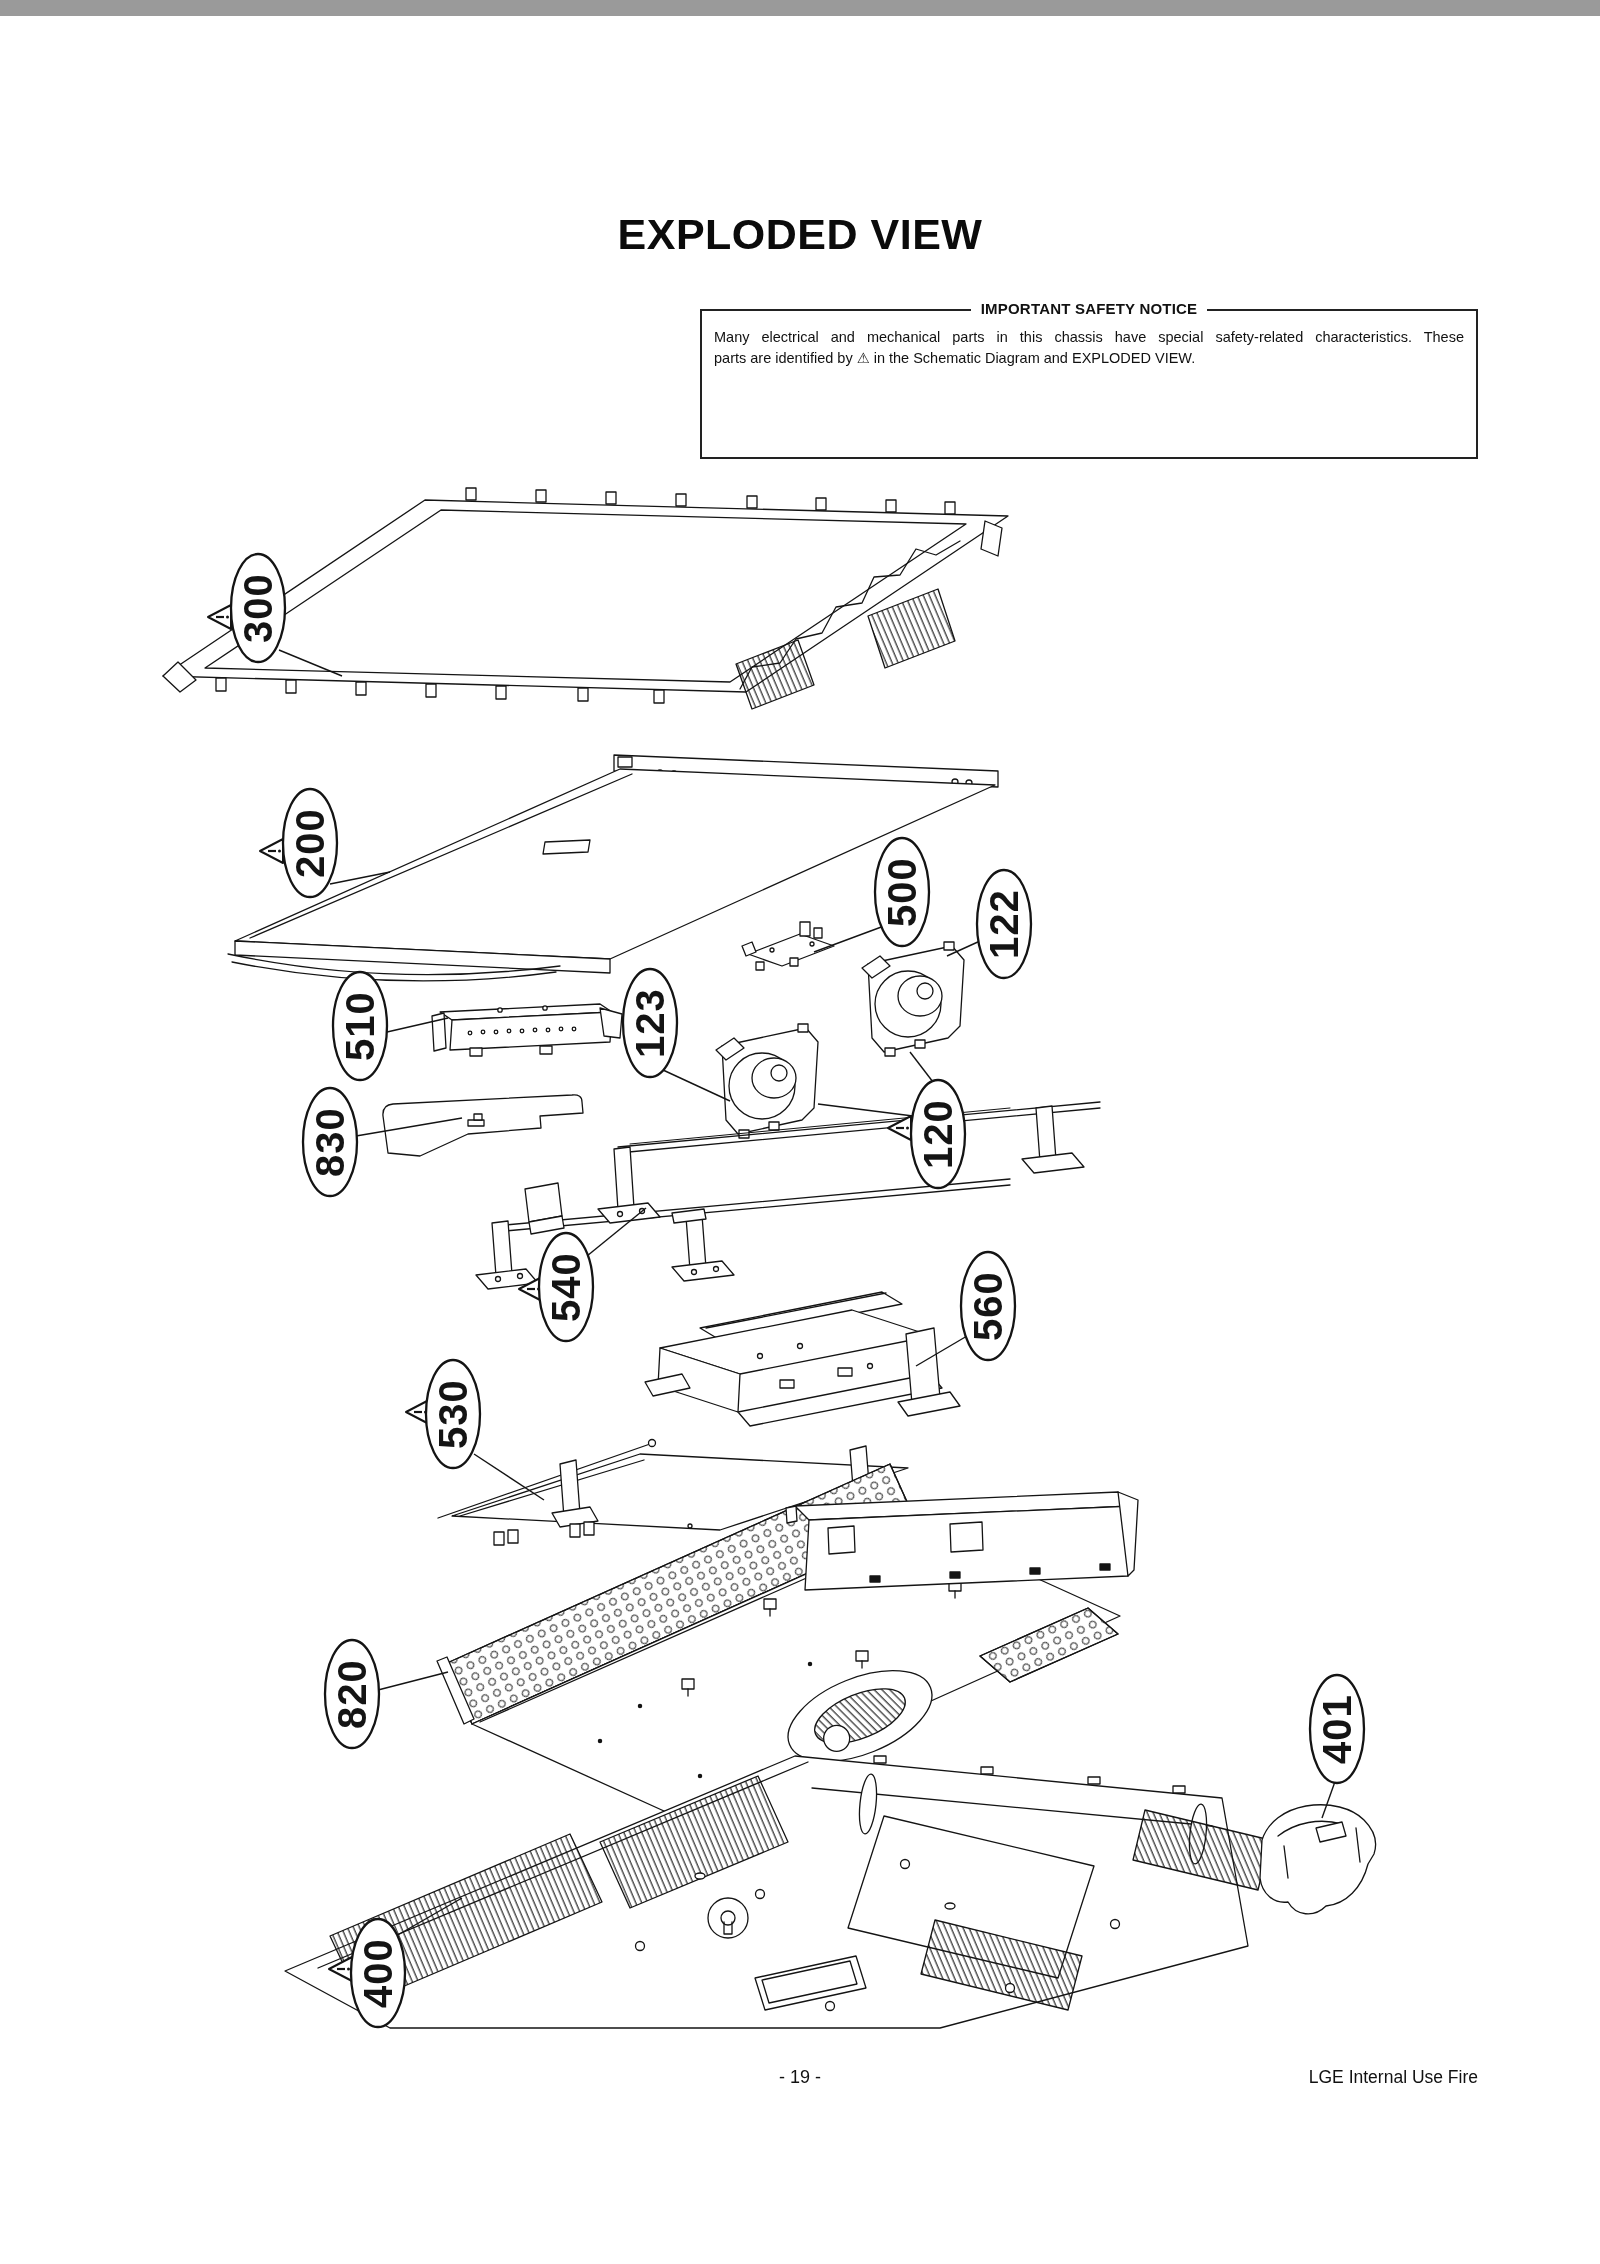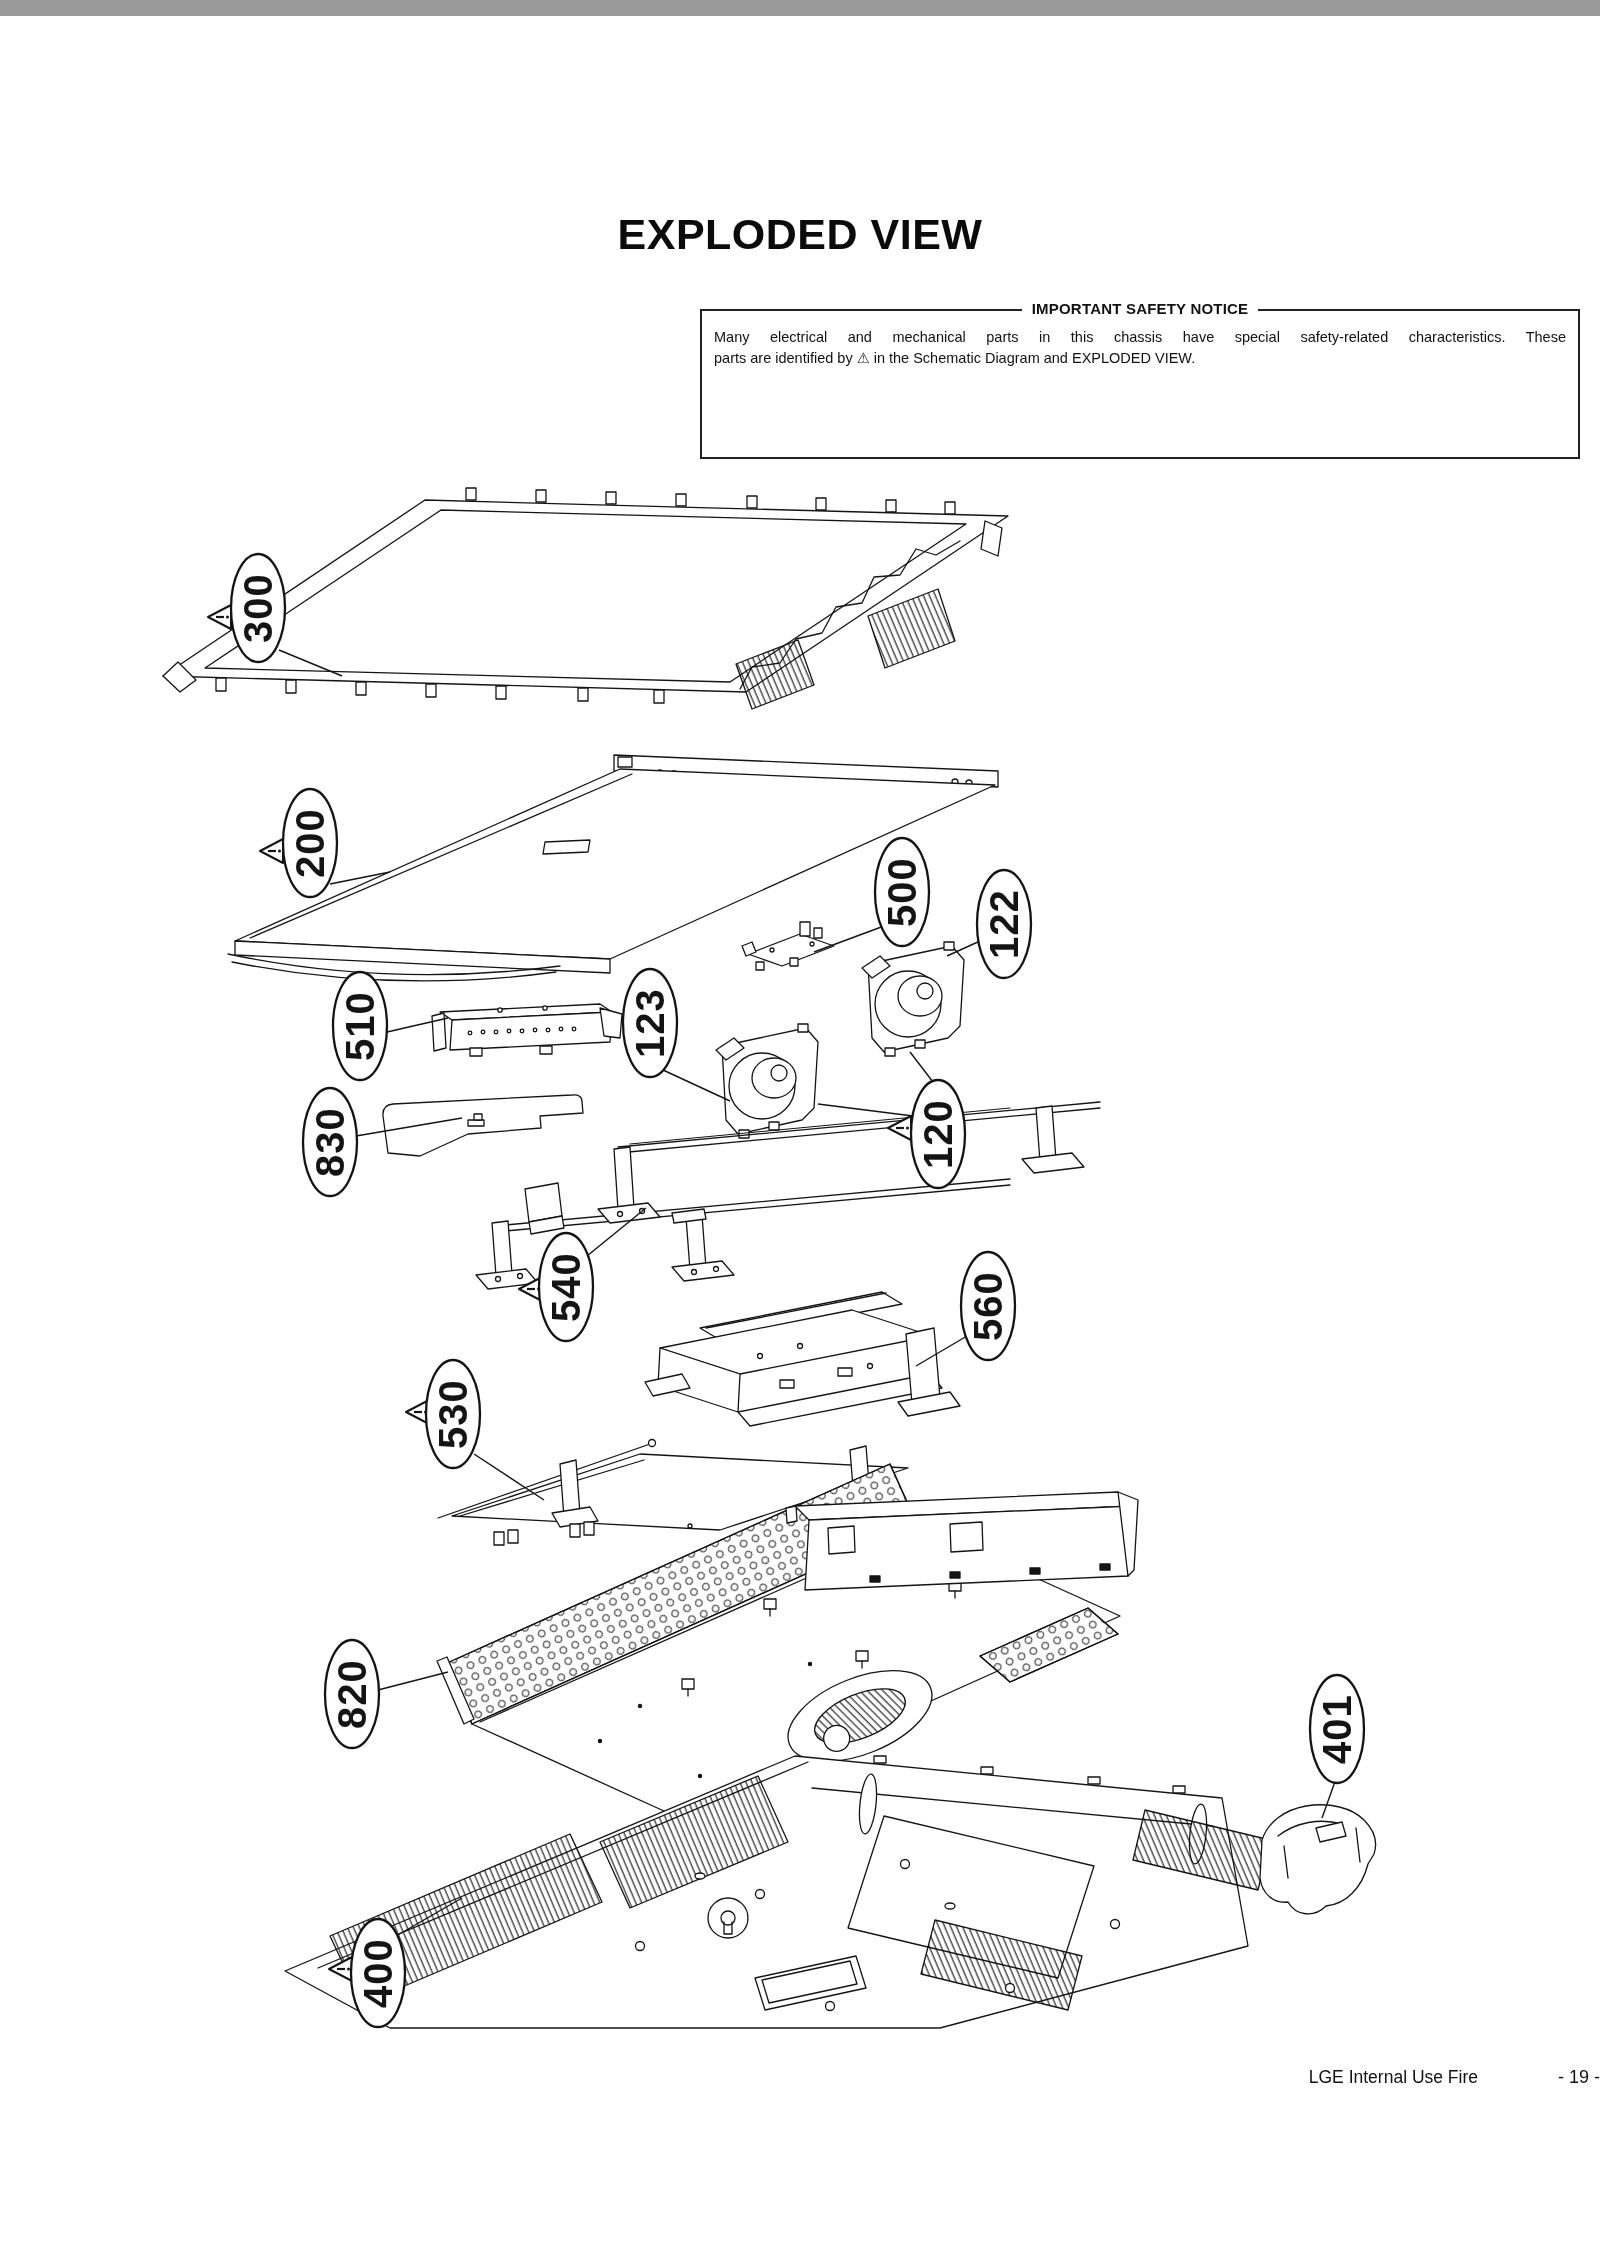--- a/index.html
+++ b/index.html
@@ -6,38 +6,38 @@
   .page{
     position:relative;width:1600px;height:2264px;background:#ffffff;
     font-family:"Liberation Sans",sans-serif;color:#111;overflow:hidden;
     margin:16px auto;
   }
   .page-title{
     position:absolute;left:0;right:0;top:194px;text-align:center;
     font-size:43px;font-weight:bold;letter-spacing:0.5px;color:#0b0b0b;
   }
   .notice-box{
-    position:absolute;left:700px;top:293px;width:880px;height:150px;
+    position:absolute;left:700px;top:293px;width:778px;height:150px;
     border:2px solid #222;box-sizing:border-box;
   }
   .notice-title{
     position:absolute;top:-11px;left:0;right:0;text-align:center;
   }
   .notice-title span{
     background:#fff;padding:0 10px;font-size:15px;font-weight:bold;letter-spacing:0.2px;
   }
   .notice-body{padding:16px 12px 0 12px;font-size:14.5px;line-height:21px;}
   .notice-line{white-space:normal;}
   .notice-line.justify{text-align:justify;text-align-last:justify;}
   .diagram-svg{position:absolute;left:0;top:0;}
   .footer-left{
     position:absolute;left:113px;top:2046px;font-size:17.5px;line-height:29px;
   }
   .footer-center{
-    position:absolute;left:0;right:0;top:2051px;text-align:right;font-size:18px;
+    position:absolute;left:0;right:0;top:2051px;text-align:center;font-size:18px;
   }
   .footer-right{
     position:absolute;right:122px;top:2051px;font-size:17.5px;
   }
 </style>
 </head>
 <body>
 
 <div class="page">
 

